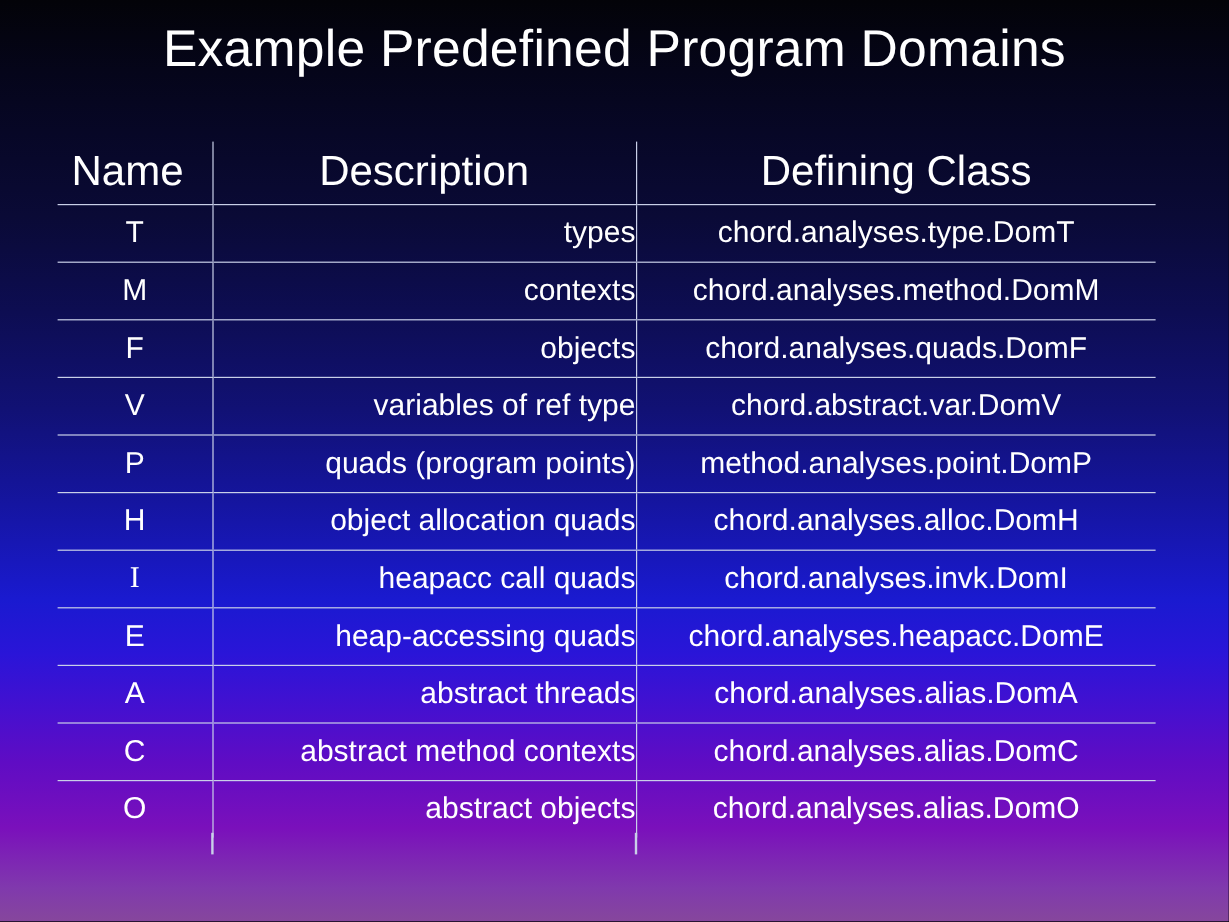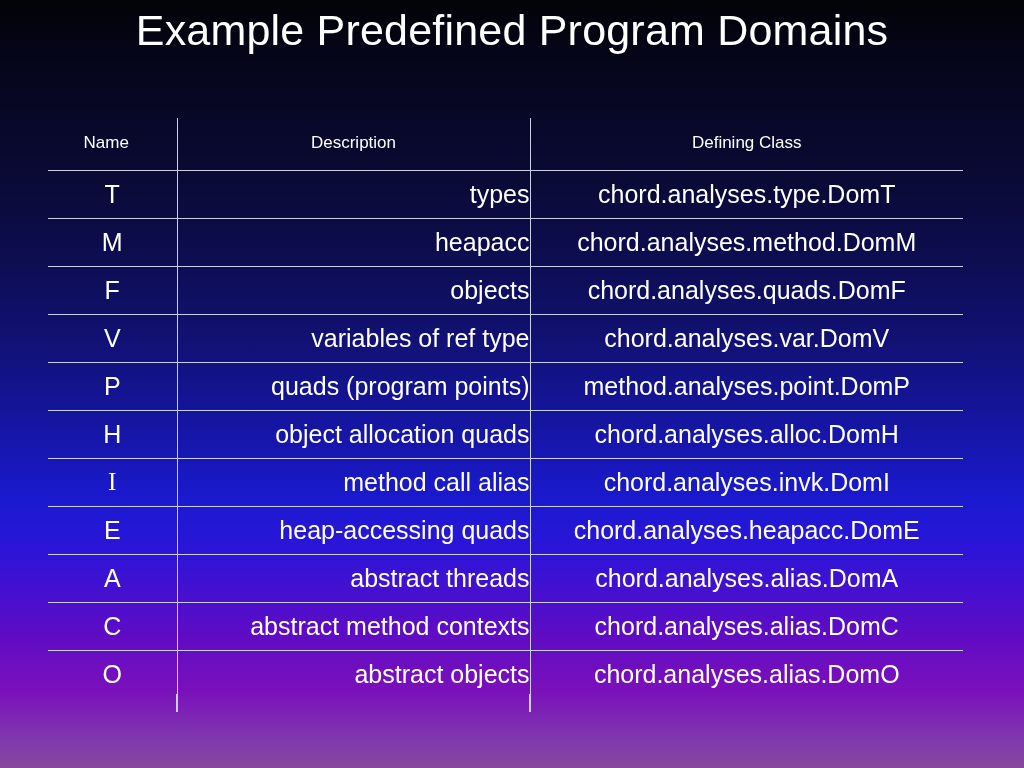--- a/index.html
+++ b/index.html
@@ -34,21 +34,21 @@
         #5f0cc4 635px,
         #7a10bb 690px,
         #8039ad 740px,
         #86479c 768px);
     overflow:hidden;
   }
 
   
   .slide-title {
     position:absolute;
-    left:0; top:5px;
+    left:0; top:16px;
     width:1024px;
     text-align:center;
     color:#ffffff;
     font-size:43px;
     font-weight:400;
     letter-spacing:0.2px;
     line-height:1.18;
     white-space:nowrap;
     font-family:"Liberation Sans", sans-serif;
   }
@@ -72,21 +72,21 @@
     color:#ffffff;
     font-weight:400;
     vertical-align:middle;
     height:48px;
     padding:0;
     background:transparent;
   }
 
   
   .domain-table thead th {
-    font-size:17px;
+    font-size:35px;
     height:52px;
     text-align:center;
     border-bottom:1.6px solid #c9cfe8;
     padding-bottom:2px;
   }
   .domain-table thead th.th-name  { text-align:center; padding-right:12px; }
   .domain-table thead th.th-desc  { border-left:1.6px solid #c9cfe8;margin-left:20px; }
   .domain-table thead th.th-class { border-left:1.6px solid #c9cfe8;margin-left:44px; }
 
   
@@ -146,46 +146,46 @@
       </tr>
     </thead>
     <tbody>
       <tr>
         <td class="td-name">T</td>
         <td class="td-desc">types</td>
         <td class="td-class">chord.analyses.type.DomT</td>
       </tr>
       <tr>
         <td class="td-name">M</td>
-        <td class="td-desc">heapacc</td>
+        <td class="td-desc">contexts</td>
         <td class="td-class">chord.analyses.method.DomM</td>
       </tr>
       <tr>
         <td class="td-name">F</td>
         <td class="td-desc">objects</td>
         <td class="td-class">chord.analyses.quads.DomF</td>
       </tr>
       <tr>
         <td class="td-name">V</td>
         <td class="td-desc">variables of ref type</td>
-        <td class="td-class">chord.analyses.var.DomV</td>
+        <td class="td-class">chord.abstract.var.DomV</td>
       </tr>
       <tr>
         <td class="td-name">P</td>
         <td class="td-desc">quads (program points)</td>
         <td class="td-class">method.analyses.point.DomP</td>
       </tr>
       <tr>
         <td class="td-name">H</td>
         <td class="td-desc">object allocation quads</td>
         <td class="td-class">chord.analyses.alloc.DomH</td>
       </tr>
       <tr>
         <td class="td-name serif-name">I</td>
-        <td class="td-desc">method call alias</td>
+        <td class="td-desc">heapacc call quads</td>
         <td class="td-class">chord.analyses.invk.DomI</td>
       </tr>
       <tr>
         <td class="td-name">E</td>
         <td class="td-desc">heap-accessing quads</td>
         <td class="td-class">chord.analyses.heapacc.DomE</td>
       </tr>
       <tr>
         <td class="td-name">A</td>
         <td class="td-desc">abstract threads</td>

